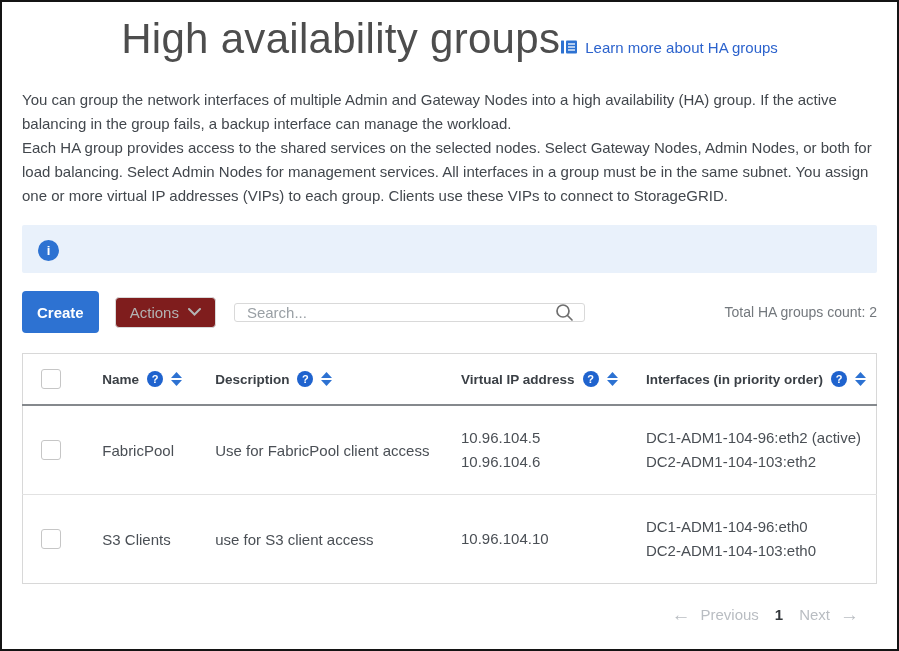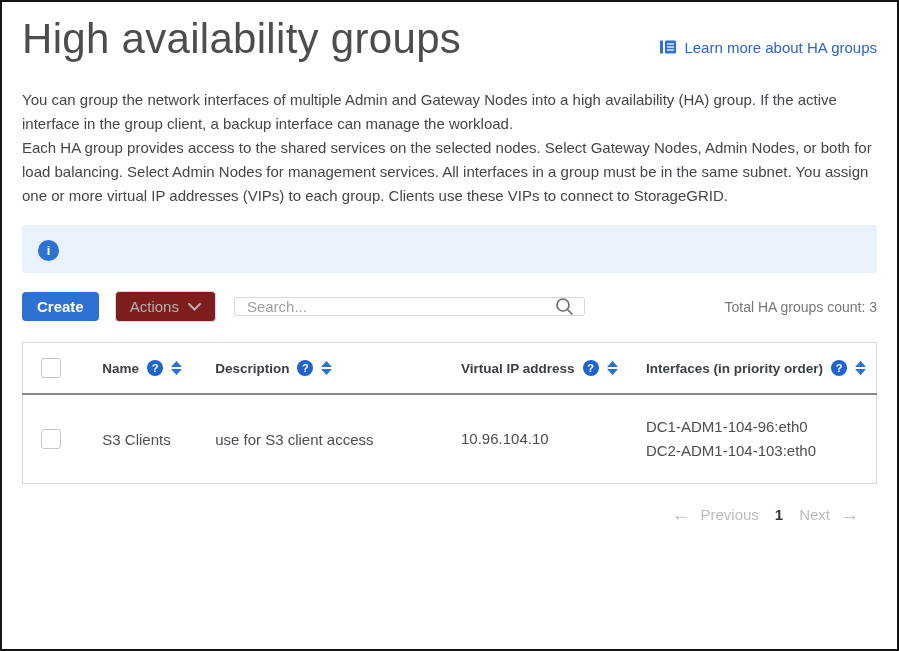--- a/index.html
+++ b/index.html
@@ -13,21 +13,21 @@
   .page{
     width:899px;height:651px;
     border:2px solid #141414;
     background:#fff;
     padding:12px 20px 0 20px;
     font-family:"Liberation Sans",sans-serif;
     color:#41464c;
     overflow:hidden;
   }
   
-  .page-header{display:flex;justify-content:space-between;align-items:center;}
+  .page-header{display:flex;justify-content:center;align-items:center;}
   h1.page-title{
     margin:0;font-size:42px;font-weight:300;color:#4d4d4d;
     letter-spacing:.3px;line-height:1.2;
   }
   .learn-link{
     display:flex;align-items:center;gap:7px;
     color:var(--link);font-size:15px;text-decoration:none;cursor:pointer;
     margin-top:16px;white-space:nowrap;
   }
   
@@ -46,21 +46,21 @@
     font-size:13px;font-weight:bold;
     display:flex;align-items:center;justify-content:center;
     margin-top:3px;
   }
   .info-note ul{margin:0;padding-left:19px;}
   .info-note li{font-size:14.5px;line-height:24px;color:#333a42;}
   
   .toolbar{margin-top:18px;display:flex;align-items:center;}
   .btn-create{
     background:var(--accent);color:#fff;border:none;border-radius:4px;
-    height:29px;padding:0 15px;font-size:15px;font-weight:600;
+    height:42px;padding:0 15px;font-size:15px;font-weight:600;
     font-family:inherit;cursor:pointer;
   }
   .btn-actions{
     margin-left:16px;background:#7f1d1d;border:1px solid #d9d9d9;border-radius:4px;
     height:31px;padding:0 14px;font-size:15px;color:#b3b3b3;
     font-family:inherit;display:flex;align-items:center;gap:9px;cursor:default;
   }
   .search-box{
     margin-left:18px;width:351px;height:19px;
     border:1px solid #d9d9d9;border-radius:3px;background:#fff;
@@ -129,21 +129,21 @@
           <line x1="8" y1="6" x2="15" y2="6" stroke="#ffffff" stroke-width="1.3"></line>
           <line x1="8" y1="9" x2="15" y2="9" stroke="#ffffff" stroke-width="1.3"></line>
           <line x1="8" y1="12" x2="15" y2="12" stroke="#ffffff" stroke-width="1.3"></line>
         </svg>
       </span>
       <span>Learn more about HA groups</span>
     </a>
   </div>
 
   <div class="intro">
-    <p class="first">You can group the network interfaces of multiple Admin and Gateway Nodes into a high availability (HA) group. If the active interface in the group client, a backup interface can manage the workload.</p>
+    <p class="first">You can group the network interfaces of multiple Admin and Gateway Nodes into a high availability (HA) group. If the active balancing in the group fails, a backup interface can manage the workload.</p>
     <p class="second">Each HA group provides access to the shared services on the selected nodes. Select Gateway Nodes, Admin Nodes, or both for load balancing. Select Admin Nodes for management services. All interfaces in a group must be in the same subnet. You assign one or more virtual IP addresses (VIPs) to each group. Clients use these VIPs to connect to StorageGRID.</p>
   </div>
 
   <div class="info-note">
     <span class="info-icon">i</span>
   </div>
 
   <div class="toolbar">
     <button class="btn-create">Create</button>
     <button class="btn-actions">
@@ -156,21 +156,21 @@
     </button>
     <div class="search-box">
       <input type="text" placeholder="Search..." style="">
       <span class="search-icon">
         <svg width="19" height="19" viewBox="0 0 19 19">
             <circle cx="8" cy="8" r="6" fill="none" stroke="#6e6e6e" stroke-width="1.7"></circle>
             <line x1="12.5" y1="12.5" x2="17" y2="17" stroke="#6e6e6e" stroke-width="1.7" stroke-linecap="round"></line>
           </svg>
       </span>
     </div>
-    <div class="total-count">Total HA groups count: 3</div>
+    <div class="total-count">Total HA groups count: 2</div>
   </div>
 
   <table class="ha-table">
     <thead>
       <tr>
         <th class="col-check cell-check">
           <input type="checkbox" class="header-checkbox" style="">
         </th>
         <th class="col-name">
           <span class="th-inner">
@@ -224,20 +224,35 @@
                 </svg>
               <svg width="11" height="6" viewBox="0 0 11 6">
                   <path d="M5.5 6 L0 0 H11 Z" fill="#2d72d2"></path>
                 </svg>
             </span>
           </span>
         </th>
       </tr>
     </thead>
     <tbody>
+      <tr>
+        <td class="cell-check">
+          <input type="checkbox" class="row-checkbox" style="">
+        </td>
+        <td>FabricPool</td>
+        <td>Use for FabricPool client access</td>
+        <td class="multiline">
+          <div>10.96.104.5</div>
+          <div>10.96.104.6</div>
+        </td>
+        <td class="multiline">
+          <div>DC1-ADM1-104-96:eth2 (active)</div>
+          <div>DC2-ADM1-104-103:eth2</div>
+        </td>
+      </tr>
       <tr>
         <td class="cell-check">
           <input type="checkbox" class="row-checkbox" style="">
         </td>
         <td>S3 Clients</td>
         <td>use for S3 client access</td>
         <td class="multiline">
           <div>10.96.104.10</div>
         </td>
         <td class="multiline">

